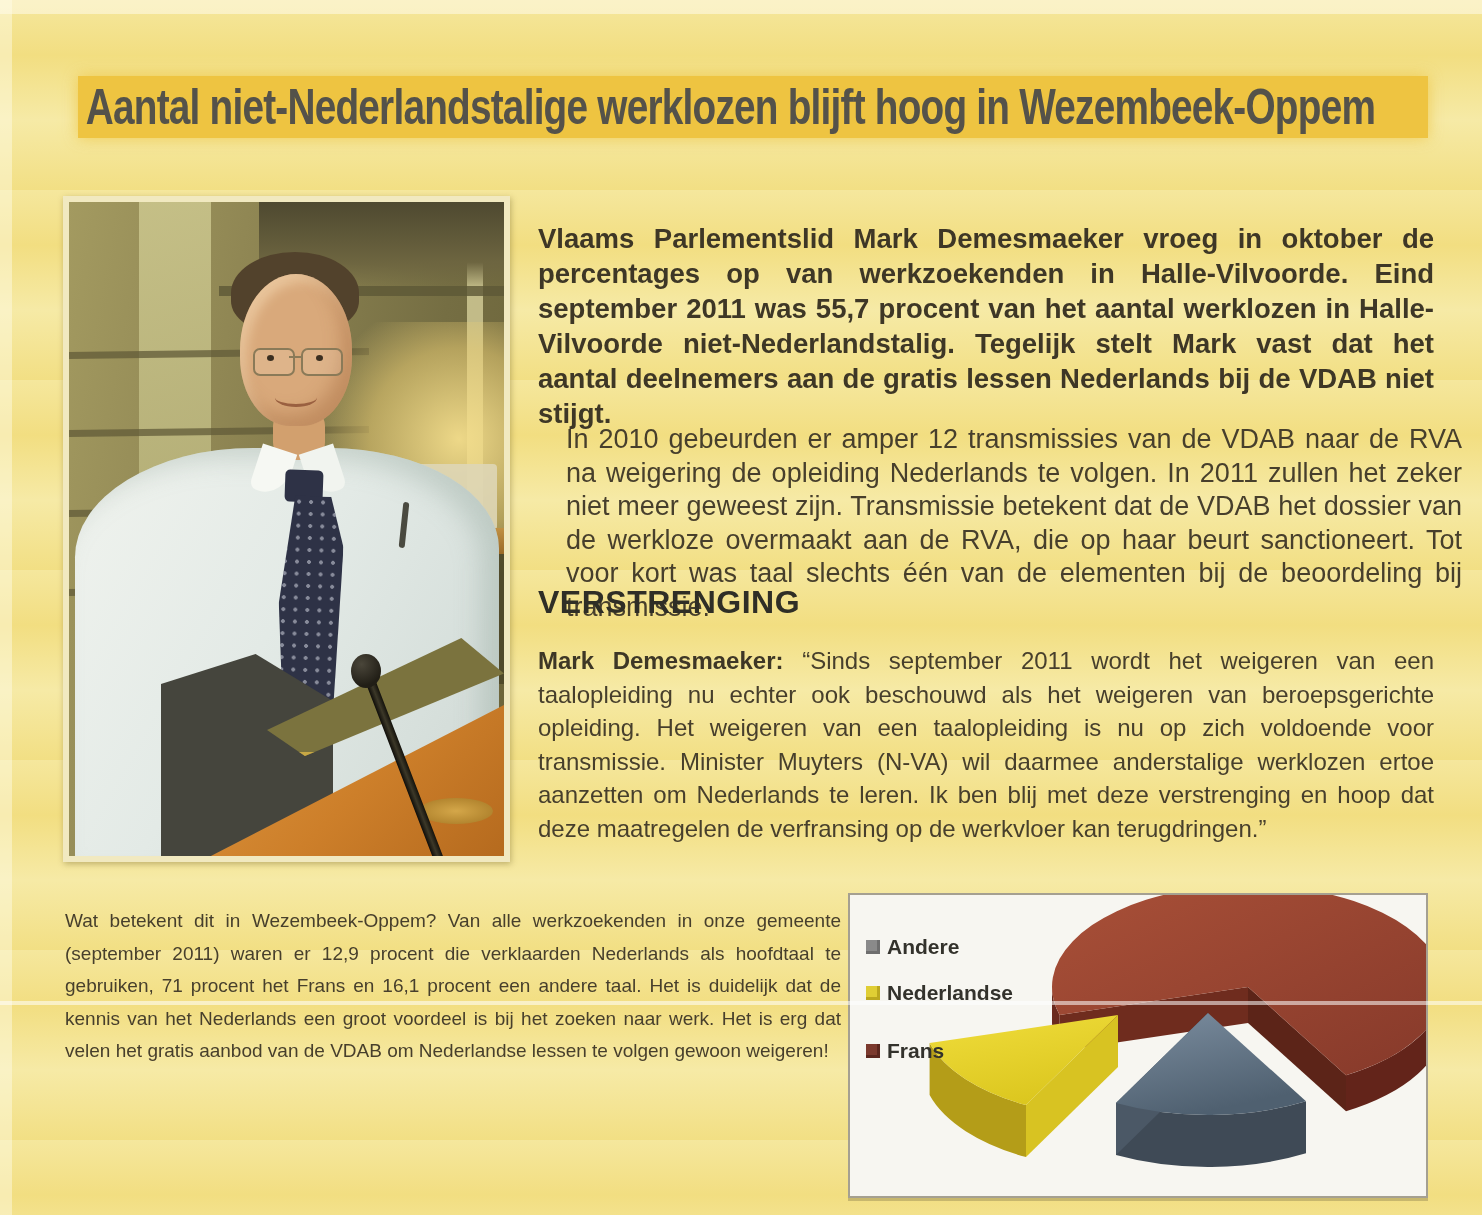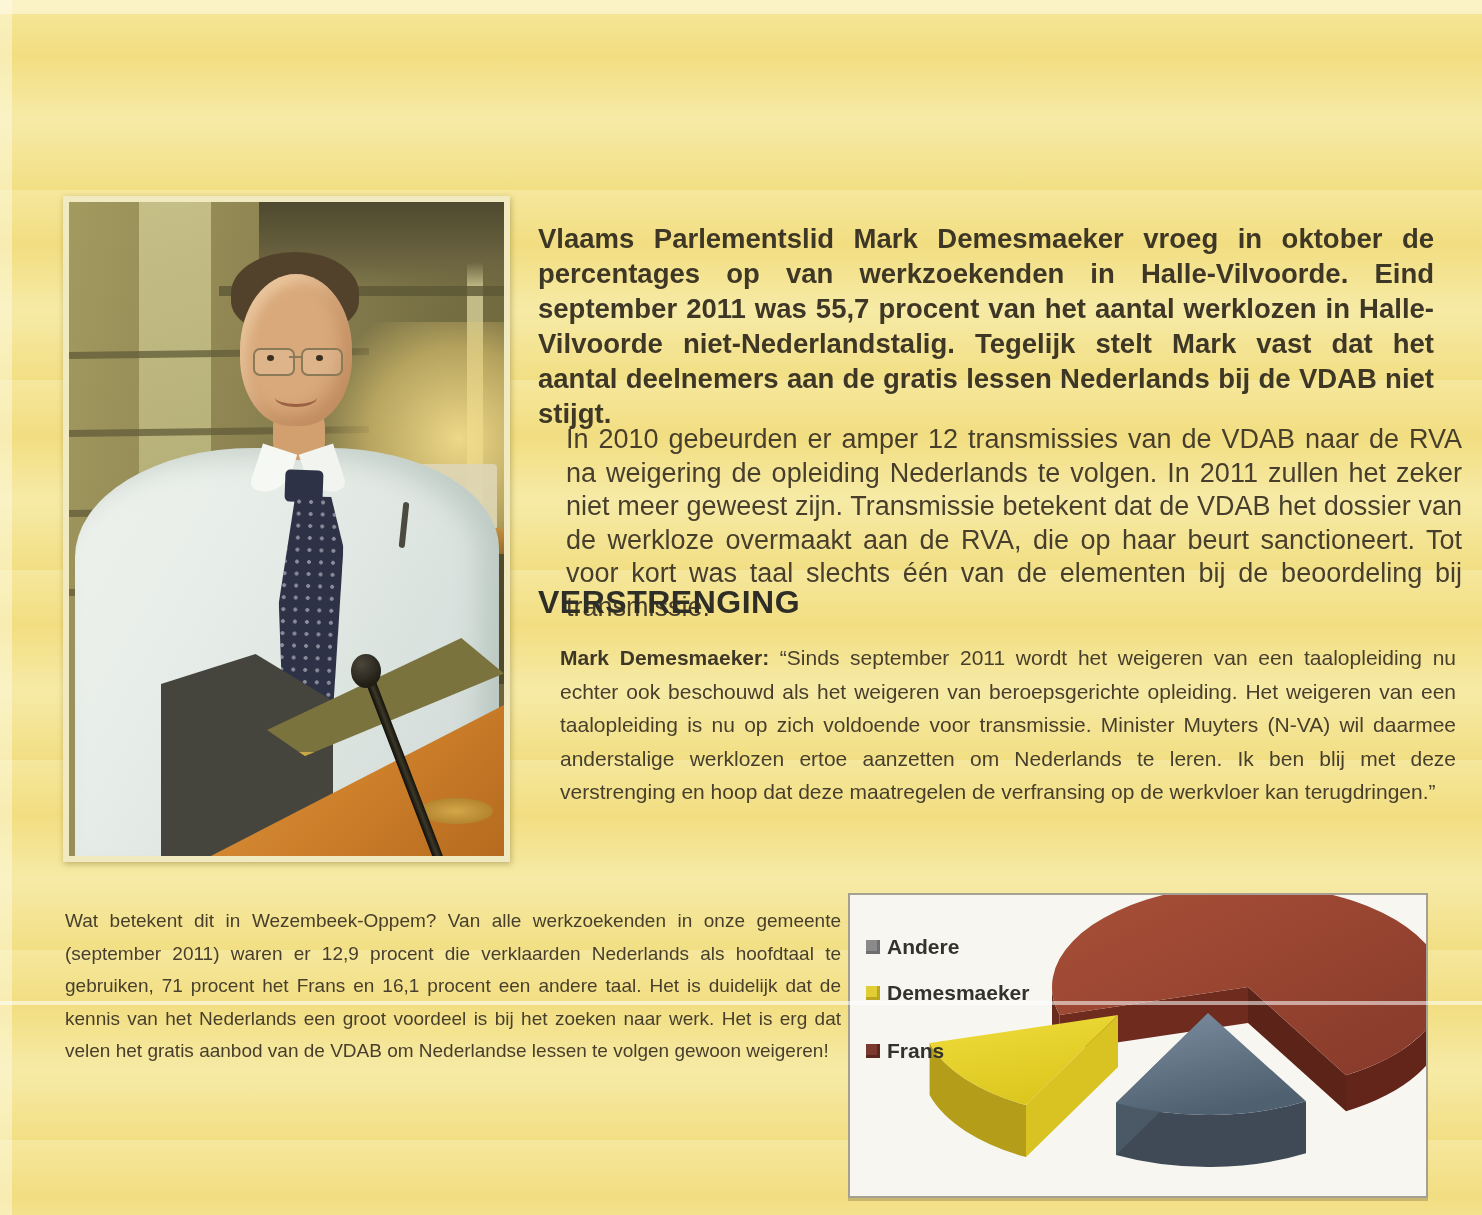--- a/index.html
+++ b/index.html
@@ -38,21 +38,21 @@
   }
   
   .serif{font-family:Liberation Sans, sans-serif; text-align:justify; color:#473f2c;}
   .p1{left:538px; top:193px; width:896px; font-size:27.5px; line-height:35px; font-weight:700; color:#3e3726;}
   .p2{left:566px; top:396px; width:896px; font-size:27px; line-height:33.5px;}
   .h2{
     left:538px; top:584px; width:400px;
     font-family:"Liberation Sans",sans-serif; font-weight:700;
     font-size:32px; color:#2f2e26; letter-spacing:.5px;
   }
-  .p3{left:560px; top:620px; width:896px; font-size:21px; line-height:33.5px;}
+  .p3{left:538px; top:620px; width:896px; font-size:24px; line-height:33.5px;}
   .p3 .lead{font-weight:700; color:#3e3726;}
   .p4{left:65px; top:886px; width:776px; font-size:19px; line-height:32.5px;}
   
   .photo{
     left:63px; top:196px; width:447px; height:666px;
     border:6px solid #f1e9c0; box-sizing:border-box;
     background:linear-gradient(100deg,#a39a60 0%,#8d8452 38%,#756e43 72%,#6b6339 100%);
     overflow:hidden; box-shadow:1px 2px 6px rgba(90,75,20,.35);
   }
   .photo .abs{position:absolute;}
@@ -126,20 +126,23 @@
   .edge-left{left:0; top:0; width:12px; height:1215px; background:rgba(255,252,235,.45);}
 </style>
 </head>
 <body>
 
 <div class="page">
 
   <div class="abs edge-top"></div>
   <div class="abs edge-left"></div>
 
+  <div class="abs banner">
+    <h1>Aantal niet-Nederlandstalige werklozen blijft hoog in Wezembeek-Oppem</h1>
+  </div>
 
   <div class="abs photo">
     <div class="abs ph-strip"></div>
     <div class="abs ph-post"></div>
     <div class="abs ph-ceiling"></div>
     <div class="abs ph-ceiling2"></div>
     <div class="abs rail" style="top:148px;"></div>
     <div class="abs rail" style="top:226px;"></div>
     <div class="abs rail" style="top:306px;"></div>
     <div class="abs rail" style="top:386px; width:150px;"></div>
@@ -207,21 +210,21 @@
       <path d="M 79.6 148.1 A 196 102 0 0 0 176 210.1 L 176 262.1 A 196 102 0 0 1 79.6 200.1 Z" style="fill:#b49d18;"></path>
       <path d="M 268 120 L 176 210.1 L 176 262.1 L 268 172 Z" style="fill:#d8c322;"></path>
       <path d="M 268 120 L 176 210.1 A 196 102 0 0 1 79.6 148.1 Z" fill="url(#yelTop)"></path>
     </svg>
     <div class="legend-item li-0">
       <span class="marker m-andere"></span>
       <span>Andere</span>
     </div>
     <div class="legend-item li-1">
       <span class="marker m-nederlands"></span>
-      <span>Demesmaeker</span>
+      <span>Nederlandse</span>
     </div>
     <div class="legend-item li-2">
       <span class="marker m-frans"></span>
       <span>Frans</span>
     </div>
   </div>
 
   <div class="abs fold"></div>
 
 </div>

